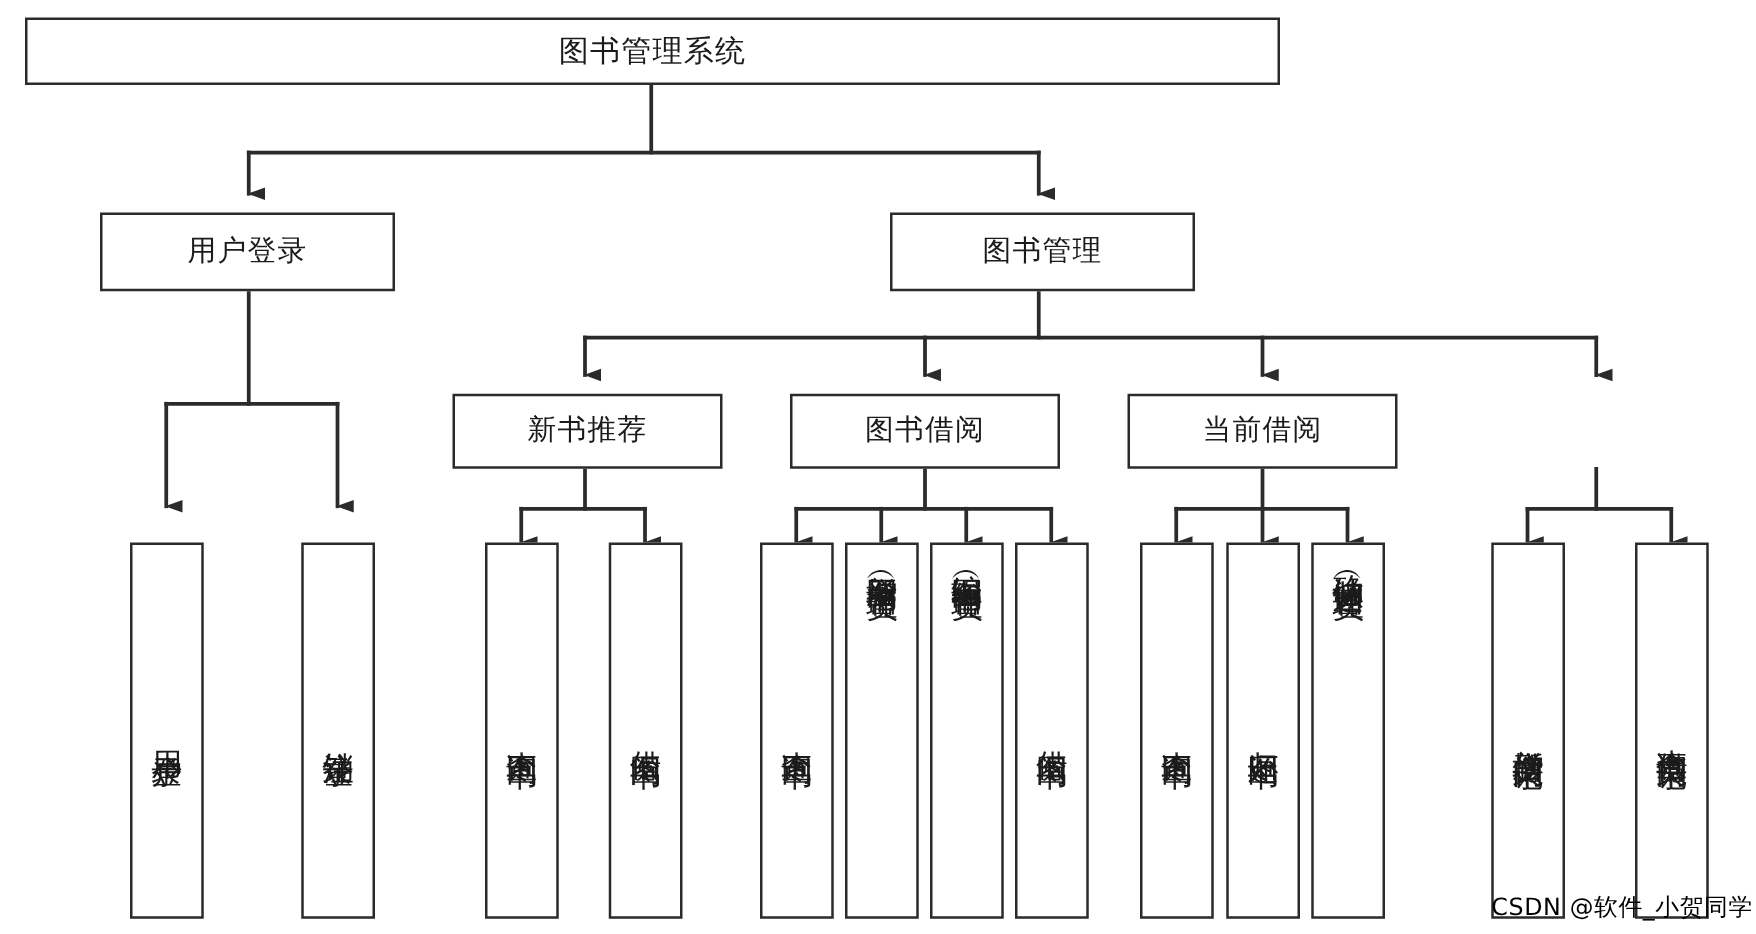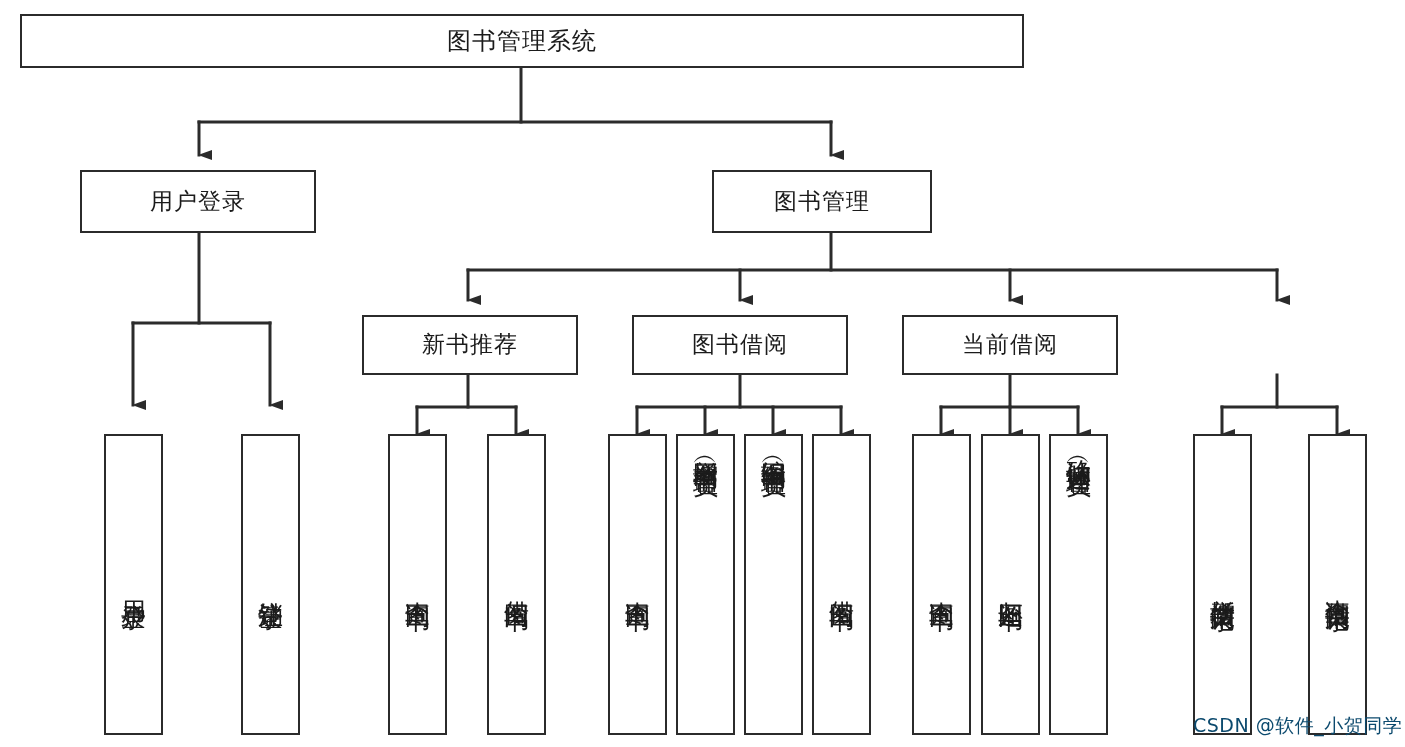--- a/index.html
+++ b/index.html
@@ -60,21 +60,21 @@
     white-space: nowrap;
     color: #1b1b1b;
   }
   .node.vert.centered {
     align-items: center;
     padding-top: 0;
   }
   .watermark {
     position: absolute;
     font-size: 19px;
-    color: #0c4a6e;
+    color: #000000;
     white-space: nowrap;
     letter-spacing: 0.5px;
     font-family: "DejaVu Sans", "Liberation Sans", sans-serif;
   }
 </style>
 </head>
 <body>
 
 <div id="canvas">
 
@@ -128,21 +128,21 @@
       <path d="M 1222 407 L 1337 407"></path>
       <path d="M 1222 407 L 1222 434" marker-end="url(#arrow)"></path>
       <path d="M 1337 407 L 1337 434" marker-end="url(#arrow)"></path>
     </g>
   </svg>
 
   <div class="node horiz root" style="left:20px; top:14px; width:1004px; height:54px;">图书管理系统</div>
 
   <div class="node horiz" style="left:80px; top:170px; width:236px; height:63px;">用户登录</div>
 
-  <div class="node horiz" style="left:712px; top:170px; width:220px; height:63px;">图书管理</div>
+  <div class="node horiz" style="left:712px; top:170px; width:244px; height:63px;">图书管理</div>
 
   <div class="node horiz" style="left:632px; top:315px; width:216px; height:60px;">图书借阅</div>
 
   <div class="node horiz" style="left:362px; top:315px; width:216px; height:60px;">新书推荐</div>
 
   <div class="node horiz" style="left:902px; top:315px; width:216px; height:60px;">当前借阅</div>
 
 
   <div class="node vert centered" style="left:104px; top:434px; width:59px; height:301px;">
     <span class="vlabel">用户登录</span>

